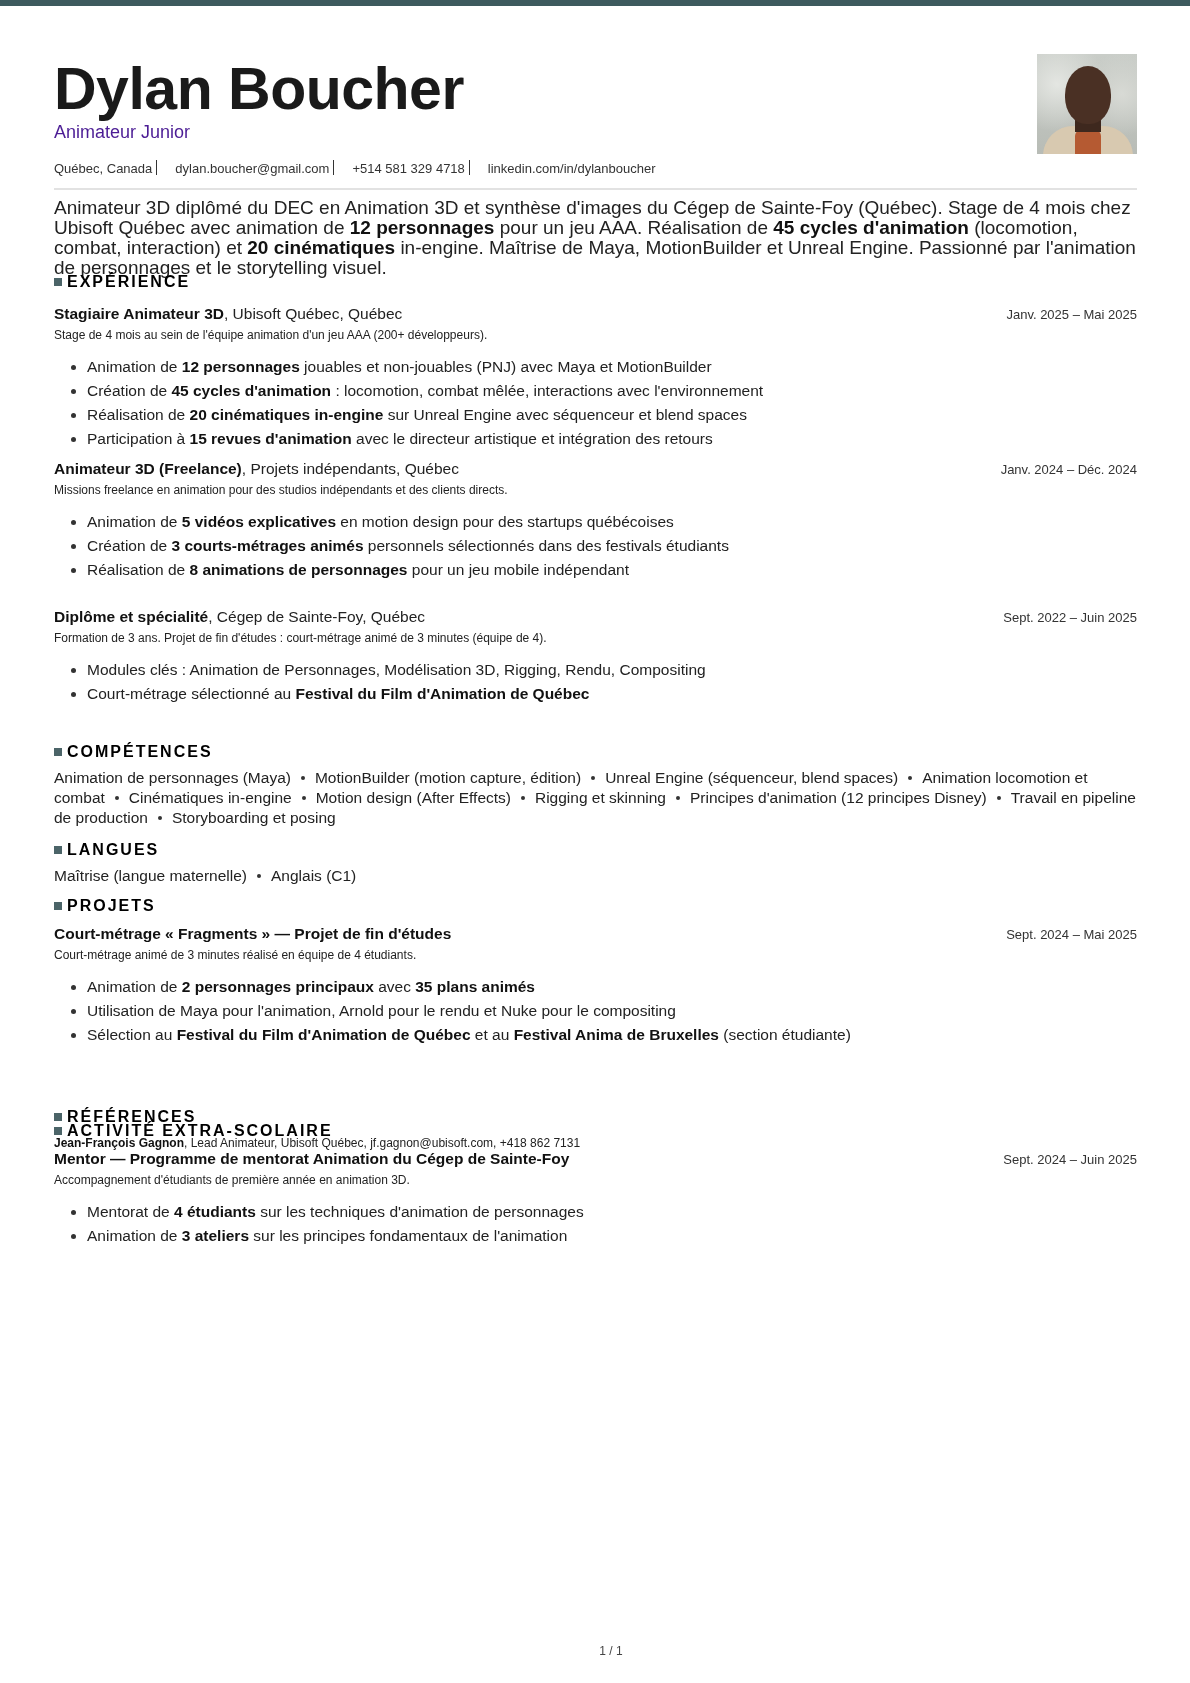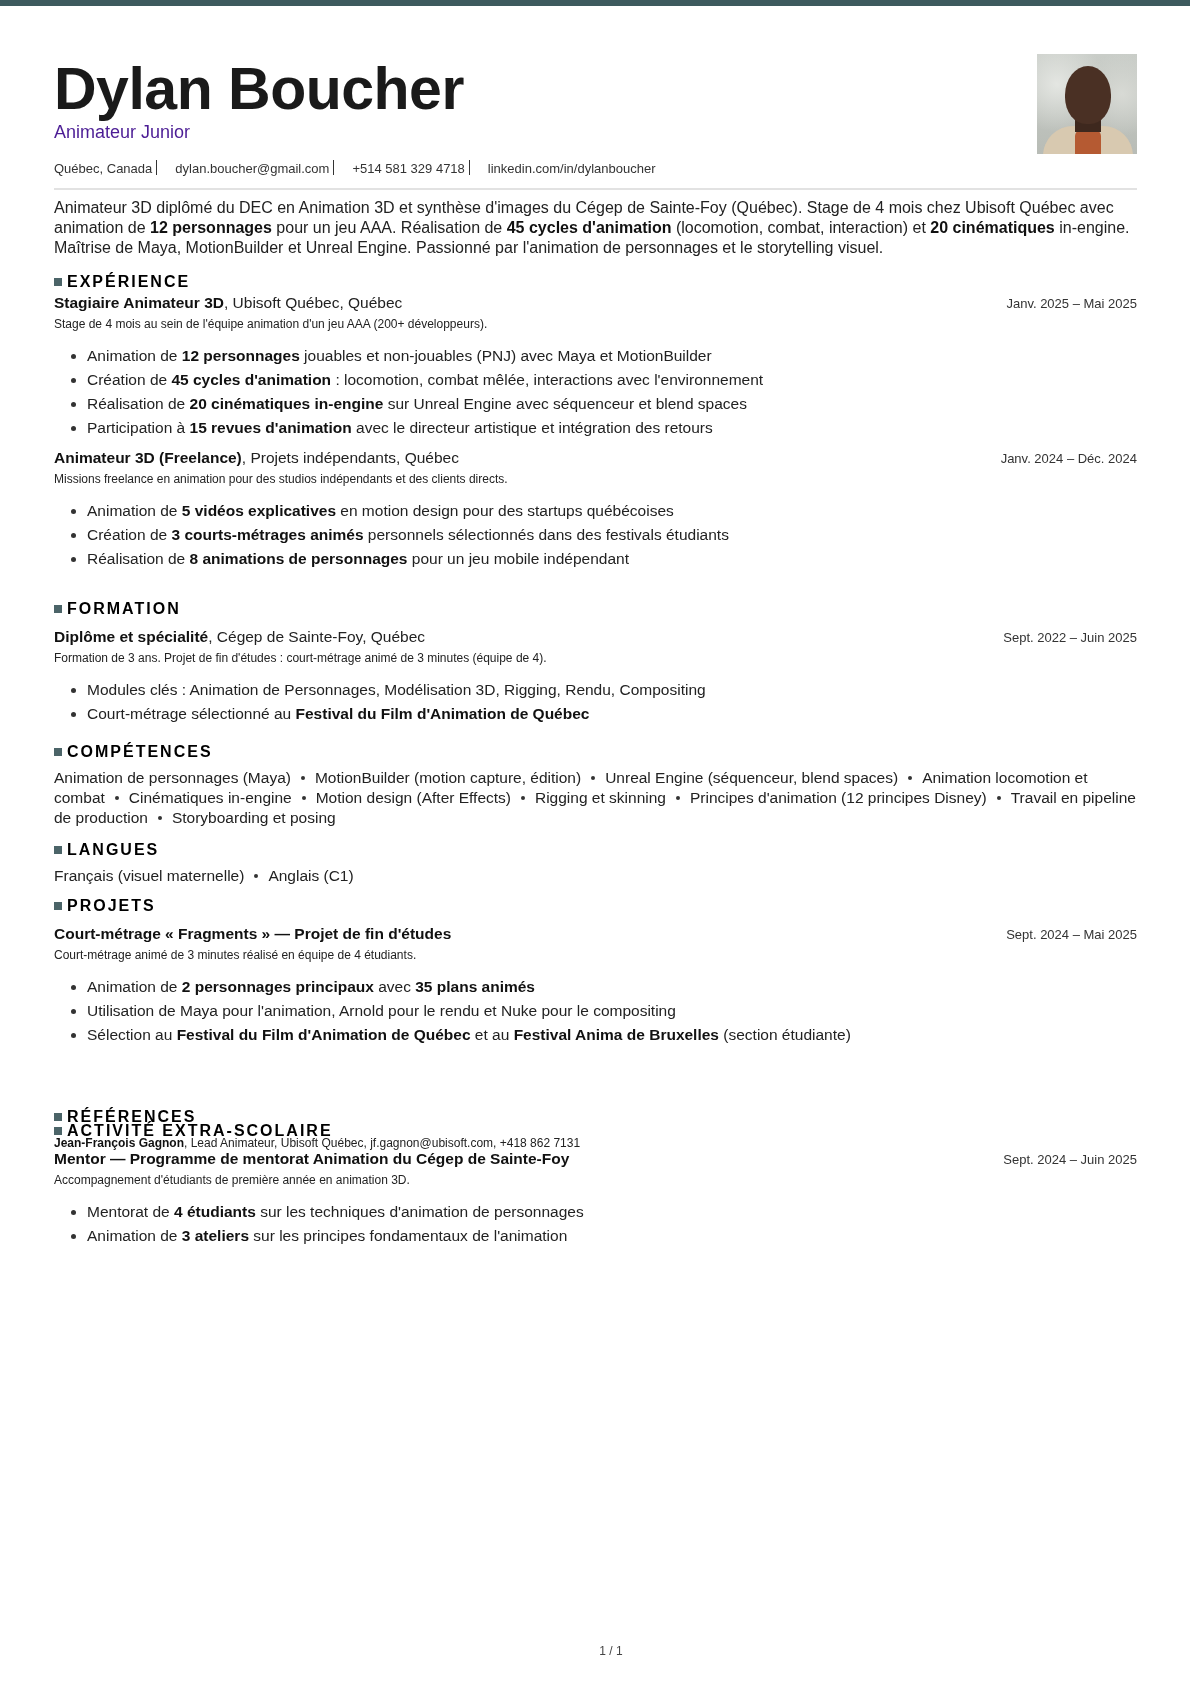--- a/index.html
+++ b/index.html
@@ -12,21 +12,21 @@
   .title { position: absolute; left: 0; top: 122px; font-size: 18px; color: #4c1d95; }
   .contacts { position: absolute; left: 0; top: 161px; font-size: 13px; color: #333; display: flex; white-space: nowrap; }
   .contacts span.sep { display: inline-block; width: 1px; height: 15px; background: #333; margin: 0 18px 0 4px; vertical-align: middle; position: relative; top: -1px; }
   .photo { position: absolute; right: 0; top: 54px; width: 100px; height: 100px; overflow: hidden; background: linear-gradient(180deg, #c9cdc8 0%, #b8bcb6 100%); }
   .photo .bgblur { position: absolute; inset: 0; background: radial-gradient(circle at 20% 30%, #e4e6e2 0%, transparent 45%), radial-gradient(circle at 85% 40%, #d8dad5 0%, transparent 40%); }
   .photo .head { position: absolute; left: 28px; top: 12px; width: 46px; height: 58px; border-radius: 50% 50% 46% 46%; background: #4a3024; }
   .photo .neck { position: absolute; left: 38px; top: 62px; width: 26px; height: 16px; background: #3e281e; }
   .photo .body { position: absolute; left: 6px; top: 72px; width: 90px; height: 40px; border-radius: 30px 30px 0 0; background: #d8c9b0; }
   .photo .shirt { position: absolute; left: 38px; top: 76px; width: 26px; height: 28px; background: #b55a32; border-radius: 6px 6px 0 0; }
   .rule { position: absolute; left: 0; top: 188px; width: 1083px; height: 2px; background: #e2e2e2; }
-  .summary { position: absolute; left: 0; top: 198px; width: 1083px; font-size: 16px; line-height: 20px; color: #222; }
+  .summary { position: absolute; left: 0; top: 198px; width: 1083px; font-size: 19px; line-height: 20px; color: #222; }
   b { font-weight: 700; color: #111; }
   .section { position: absolute; left: 0; width: 1083px; }
   .sec-title { font-size: 16px; font-weight: 700; letter-spacing: 2px; color: #000000; display: flex; align-items: center; height: 20px; }
   .sec-title .sq { display: inline-block; width: 8px; height: 8px; background: #4b6468; margin-right: 5px; }
   .entry { position: relative; }
   .entry-head { font-size: 15.5px; line-height: 20px; color: #222; display: flex; justify-content: space-between; }
   .entry-date { font-size: 13px; color: #333; padding-top: 1px; }
   .entry-desc { font-size: 12px; line-height: 20px; color: #222; }
   ul.bullets { list-style: none; margin-top: 10px; padding-left: 17px; }
   ul.bullets li { font-size: 15.5px; line-height: 24px; color: #222; position: relative; padding-left: 16px; }
@@ -63,21 +63,21 @@
     <div class="rule"></div>
   </div>
 
   <p class="summary"><span>Animateur 3D diplômé du DEC en Animation 3D et synthèse d'images du Cégep de Sainte-Foy (Québec). Stage de 4 mois chez Ubisoft Québec avec animation de </span><b>12 personnages</b><span> pour un jeu AAA. Réalisation de </span><b>45 cycles d'animation</b><span> (locomotion, combat, interaction) et </span><b>20 cinématiques</b><span> in-engine. Maîtrise de Maya, MotionBuilder et Unreal Engine. Passionné par l'animation de personnages et le storytelling visuel.</span></p>
 
   <div class="section" style="top:272px;">
     <div class="sec-title">
         <span class="sq"></span>
         <span>EXPÉRIENCE</span>
       </div>
-    <div class="entry" style="margin-top:1px;">
+    <div class="entry" style="margin-top:12px;">
         <div class="entry-head">
           <div><b>Stagiaire Animateur 3D</b><span>, Ubisoft Québec, Québec</span></div>
           <div class="entry-date">Janv. 2025 – Mai 2025</div>
         </div>
         <div class="entry-desc">Stage de 4 mois au sein de l'équipe animation d'un jeu AAA (200+ développeurs).</div>
         <ul class="bullets">
           <li><span>Animation de </span><b>12 personnages</b><span> jouables et non-jouables (PNJ) avec Maya et MotionBuilder</span></li>
           <li><span>Création de </span><b>45 cycles d'animation</b><span> : locomotion, combat mêlée, interactions avec l'environnement</span></li>
           <li><span>Réalisation de </span><b>20 cinématiques in-engine</b><span> sur Unreal Engine avec séquenceur et blend spaces</span></li>
           <li><span>Participation à </span><b>15 revues d'animation</b><span> avec le directeur artistique et intégration des retours</span></li>
@@ -91,24 +91,20 @@
         <div class="entry-desc">Missions freelance en animation pour des studios indépendants et des clients directs.</div>
         <ul class="bullets">
           <li><span>Animation de </span><b>5 vidéos explicatives</b><span> en motion design pour des startups québécoises</span></li>
           <li><span>Création de </span><b>3 courts-métrages animés</b><span> personnels sélectionnés dans des festivals étudiants</span></li>
           <li><span>Réalisation de </span><b>8 animations de personnages</b><span> pour un jeu mobile indépendant</span></li>
         </ul>
       </div>
   </div>
 
   <div class="section" style="top:599px;">
-    <div class="sec-title">
-        <span class="sq"></span>
-        <span>FORMATION</span>
-      </div>
     <div class="entry" style="margin-top:8px;">
         <div class="entry-head">
           <div><b>Diplôme et spécialité</b><span>, Cégep de Sainte-Foy, Québec</span></div>
           <div class="entry-date">Sept. 2022 – Juin 2025</div>
         </div>
         <div class="entry-desc">Formation de 3 ans. Projet de fin d'études : court-métrage animé de 3 minutes (équipe de 4).</div>
         <ul class="bullets">
           <li><span>Modules clés : Animation de Personnages, Modélisation 3D, Rigging, Rendu, Compositing</span></li>
           <li><span>Court-métrage sélectionné au </span><b>Festival du Film d'Animation de Québec</b></li>
         </ul>
@@ -121,21 +117,21 @@
         <span>COMPÉTENCES</span>
       </div>
     <div class="inline-list" style="margin-top:6px;"><span>Animation de personnages (Maya)</span><span class="dot"></span><span>MotionBuilder (motion capture, édition)</span><span class="dot"></span><span>Unreal Engine (séquenceur, blend spaces)</span><span class="dot"></span><span>Animation locomotion et combat</span><span class="dot"></span><span>Cinématiques in-engine</span><span class="dot"></span><span>Motion design (After Effects)</span><span class="dot"></span><span>Rigging et skinning</span><span class="dot"></span><span>Principes d'animation (12 principes Disney)</span><span class="dot"></span><span>Travail en pipeline de production</span><span class="dot"></span><span>Storyboarding et posing</span></div>
   </div>
 
   <div class="section" style="top:840px;">
     <div class="sec-title">
         <span class="sq"></span>
         <span>LANGUES</span>
       </div>
-    <div class="inline-list" style="margin-top:6px;"><span>Français (visuel maternelle)</span><span class="dot"></span><span>Anglais (C1)</span></div>
+    <div class="inline-list" style="margin-top:6px;"><span>Maîtrise (langue maternelle)</span><span class="dot"></span><span>Anglais (C1)</span></div>
   </div>
 
   <div class="section" style="top:896px;">
     <div class="sec-title">
         <span class="sq"></span>
         <span>PROJETS</span>
       </div>
     <div class="entry" style="margin-top:8px;">
         <div class="entry-head">
           <div><b>Court-métrage « Fragments » — Projet de fin d'études</b></div>

